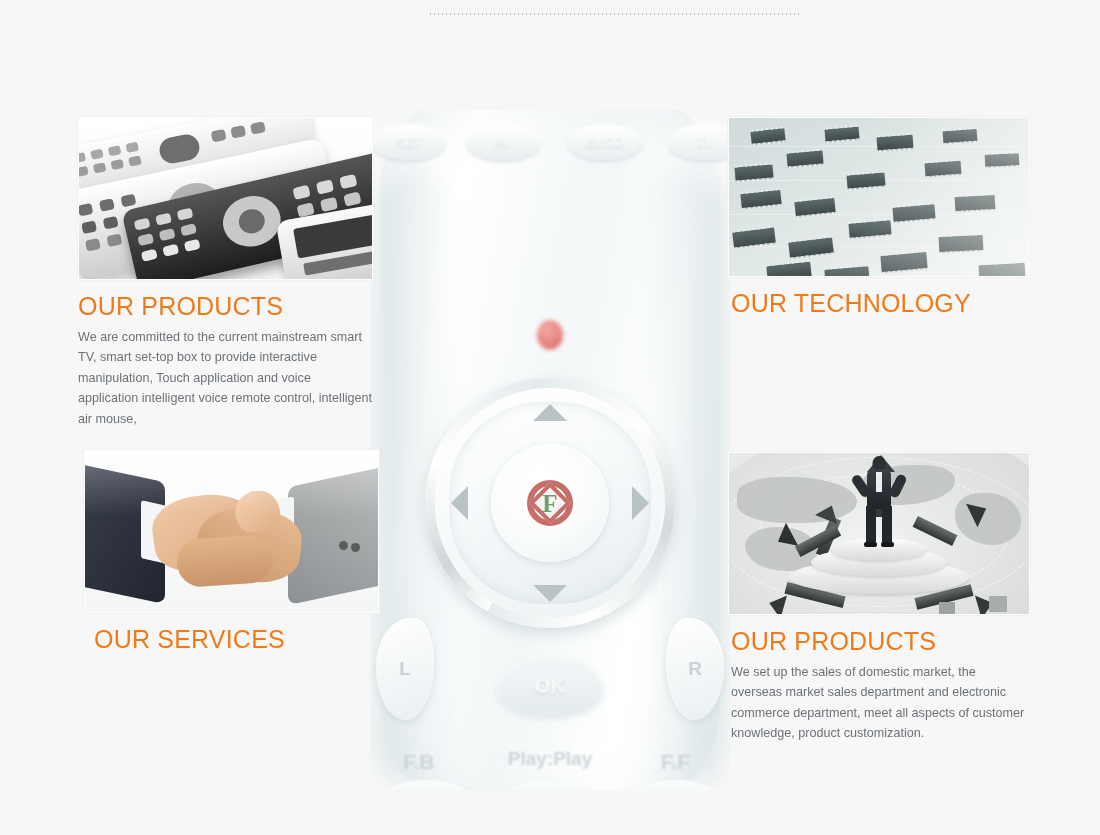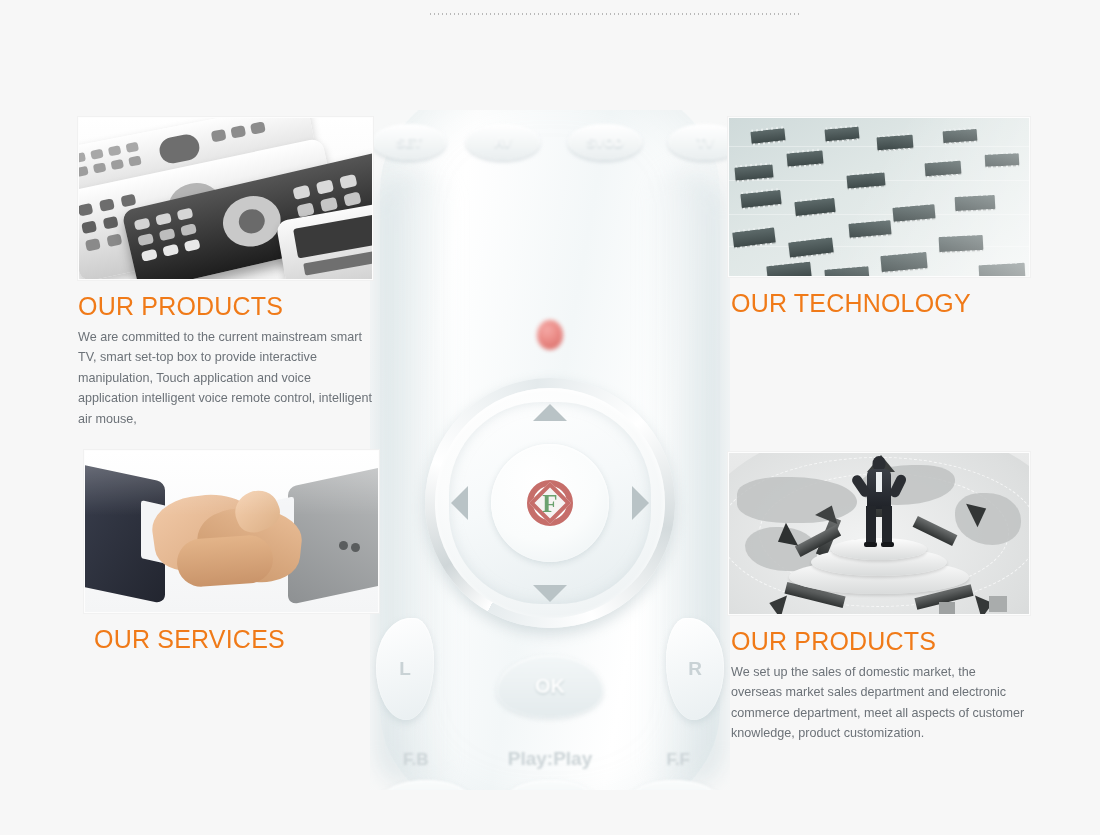--- a/index.html
+++ b/index.html
@@ -165,21 +165,21 @@
     background:linear-gradient(#f3f7f8,#e4ebed);
     box-shadow:inset 0 1px 3px rgba(255,255,255,.9), 0 2px 5px rgba(180,195,200,.35);
     color:#ffffff; font-size:20px; font-weight:bold;
     display:flex; align-items:center; justify-content:center;
     text-shadow:0 1px 2px rgba(170,186,190,.8);
     filter:blur(1.3px);
   }
 
   
   .mlabel{
-    position:absolute; color:#ccd4d7; font-size:17px; font-weight:bold;
+    position:absolute; color:#ccd4d7; font-size:21px; font-weight:bold;
     filter:blur(.9px); white-space:nowrap;
   }
   .mlabel.l1{ left:33px;  top:640px; }
   .mlabel.l2{ left:50%; top:638px; transform:translateX(-50%); font-size:19px; }
   .mlabel.l3{ right:40px; top:640px; }
 
   .mkey{
     position:absolute; top:670px; width:92px; height:44px; border-radius:50%;
     background:linear-gradient(#fafcfc,#eaf0f2);
     box-shadow:0 2px 5px rgba(180,195,200,.35), inset 0 1px 2px #fff;

